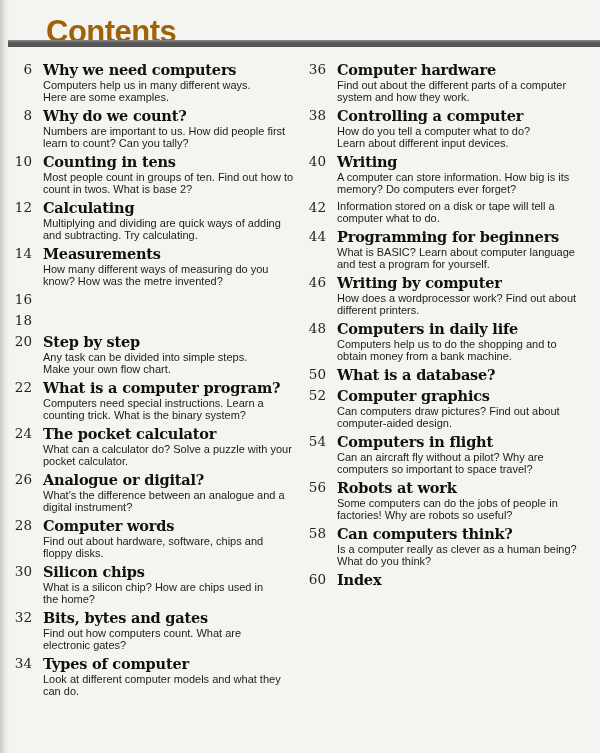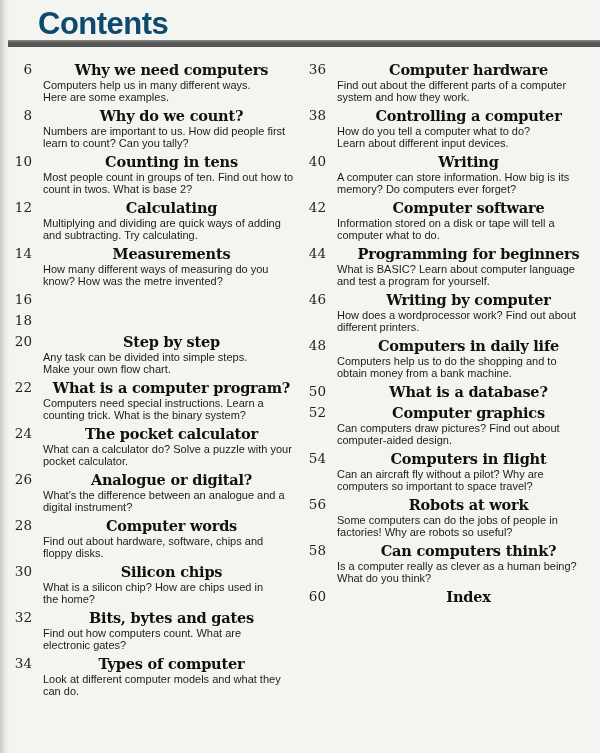--- a/index.html
+++ b/index.html
@@ -20,26 +20,26 @@
     position: absolute;
     left: 0; top: 0; bottom: 0;
     width: 9px;
     background: linear-gradient(to right, rgba(150,150,148,0.45), rgba(180,180,178,0.18) 60%, rgba(0,0,0,0));
     pointer-events: none;
   }
   .page-title {
     position: absolute;
     left: 38px;
     top: 6px;
-    margin: 0;
+    margin: 8px;
     font-family: "Liberation Sans", sans-serif;
     font-weight: 700;
     font-size: 31px;
     letter-spacing: -0.5px;
-    color: #0c4a6e;
+    color: #a16207;
   }
   .header-rule {
     position: absolute;
     left: 8px;
     right: 0;
     top: 40px;
     height: 7px;
     background: linear-gradient(to bottom, #8a8a8a, #5c5c5c 35%, #525252);
   }
   .columns {
@@ -72,21 +72,20 @@
   }
   .txt { flex: 1 1 auto; min-width: 0; }
   .entry-title {
     font-family: "DejaVu Serif", serif;
     font-weight: 700;
     font-size: 14.5px;
     line-height: 17px;
     letter-spacing: -0.2px;
     color: #111111;
     white-space: nowrap;
-    text-align: center;
   }
   .entry-desc {
     font-family: "Liberation Sans", sans-serif;
     font-size: 11px;
     line-height: 12px;
     color: #1c1c1c;
     white-space: pre-line;
     margin-top: 1px;
   }
 </style>
@@ -248,21 +247,20 @@
     <div class="txt">
       <div class="entry-title">Writing</div>
       <div class="entry-desc">A computer can store information. How big is its
 memory? Do computers ever forget?</div>
     </div>
   </div>
 
   <div class="entry">
     <div class="num">42</div>
     <div class="txt">
-      <div class="entry-title">Computer software</div>
       <div class="entry-desc">Information stored on a disk or tape will tell a
 computer what to do.</div>
     </div>
   </div>
 
   <div class="entry">
     <div class="num">44</div>
     <div class="txt">
       <div class="entry-title">Programming for beginners</div>
       <div class="entry-desc">What is BASIC? Learn about computer language

